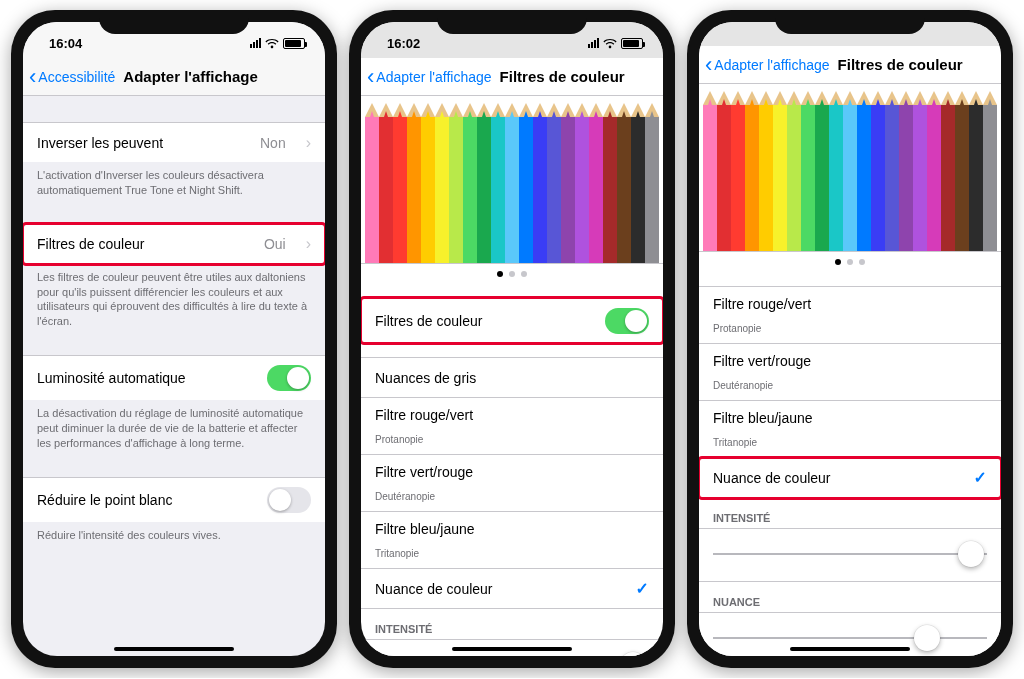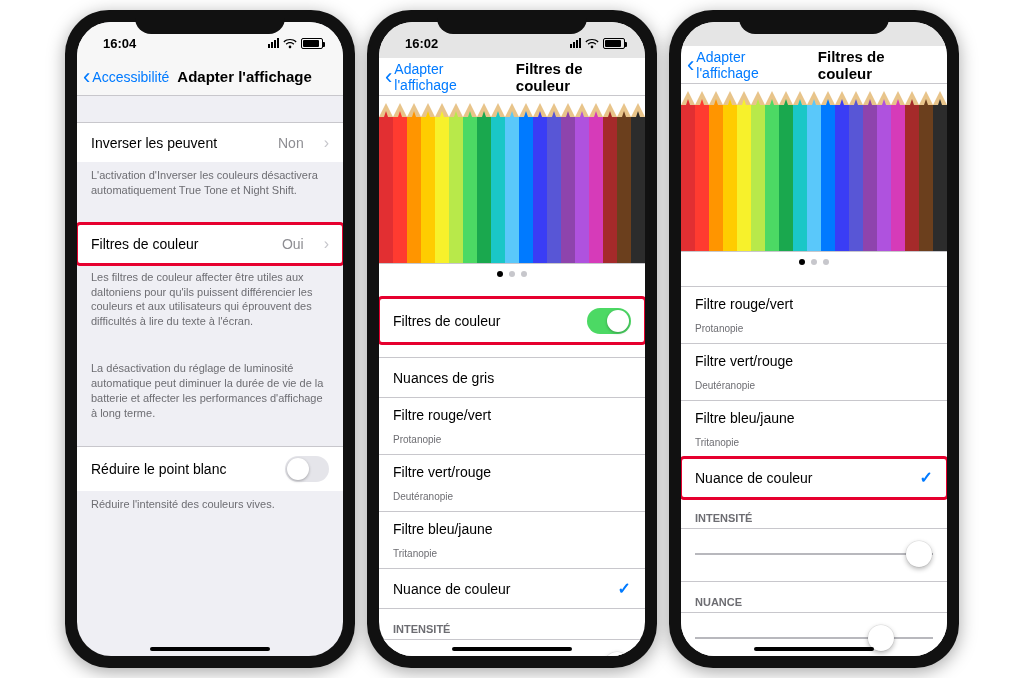--- a/index.html
+++ b/index.html
@@ -5,21 +5,21 @@
   * { box-sizing: border-box; margin: 0; padding: 0; }
   body {
     background: #fff;
     font-family: -apple-system, "Helvetica Neue", Arial, sans-serif;
     display: flex;
     gap: 12px;
     padding: 10px;
     justify-content: center;
   }
   .phone {
-    width: 290px;
+    width: 326px;
     height: 658px;
     background: #111;
     border-radius: 44px;
     padding: 12px;
     position: relative;
     box-shadow: 0 4px 18px rgba(0,0,0,.35);
   }
   .screen {
     width: 100%;
     height: 100%;
@@ -263,24 +263,30 @@
 
       <div class="section-spacer"></div>
 
       <div class="cell highlight">
         <span>Filtres de couleur</span>
         <span class="val">
           <span>Oui</span>
           <span class="chevron-right">›</span>
         </span>
       </div>
-      <div class="footer-text">Les filtres de couleur affecter être utiles aux daltoniens pour qu'ils puissent différencier les couleurs et aux utilisateurs qui éprouvent des difficultés à lire du texte à l'écran.</div>
+      <div class="footer-text">Les filtres de couleur peuvent être utiles aux daltoniens pour qu'ils puissent différencier les couleurs et aux utilisateurs qui éprouvent des difficultés à lire du texte à l'écran.</div>
 
       <div class="section-spacer"></div>
 
+      <div class="cell">
+        <span>Luminosité automatique</span>
+        <span class="switch on">
+            <span class="knob"></span>
+          </span>
+      </div>
       <div class="footer-text">La désactivation du réglage de luminosité automatique peut diminuer la durée de vie de la batterie et affecter les performances d'affichage à long terme.</div>
 
       <div class="section-spacer"></div>
 
       <div class="cell">
         <span>Réduire le point blanc</span>
         <span class="switch off">
             <span class="knob"></span>
           </span>
       </div>

